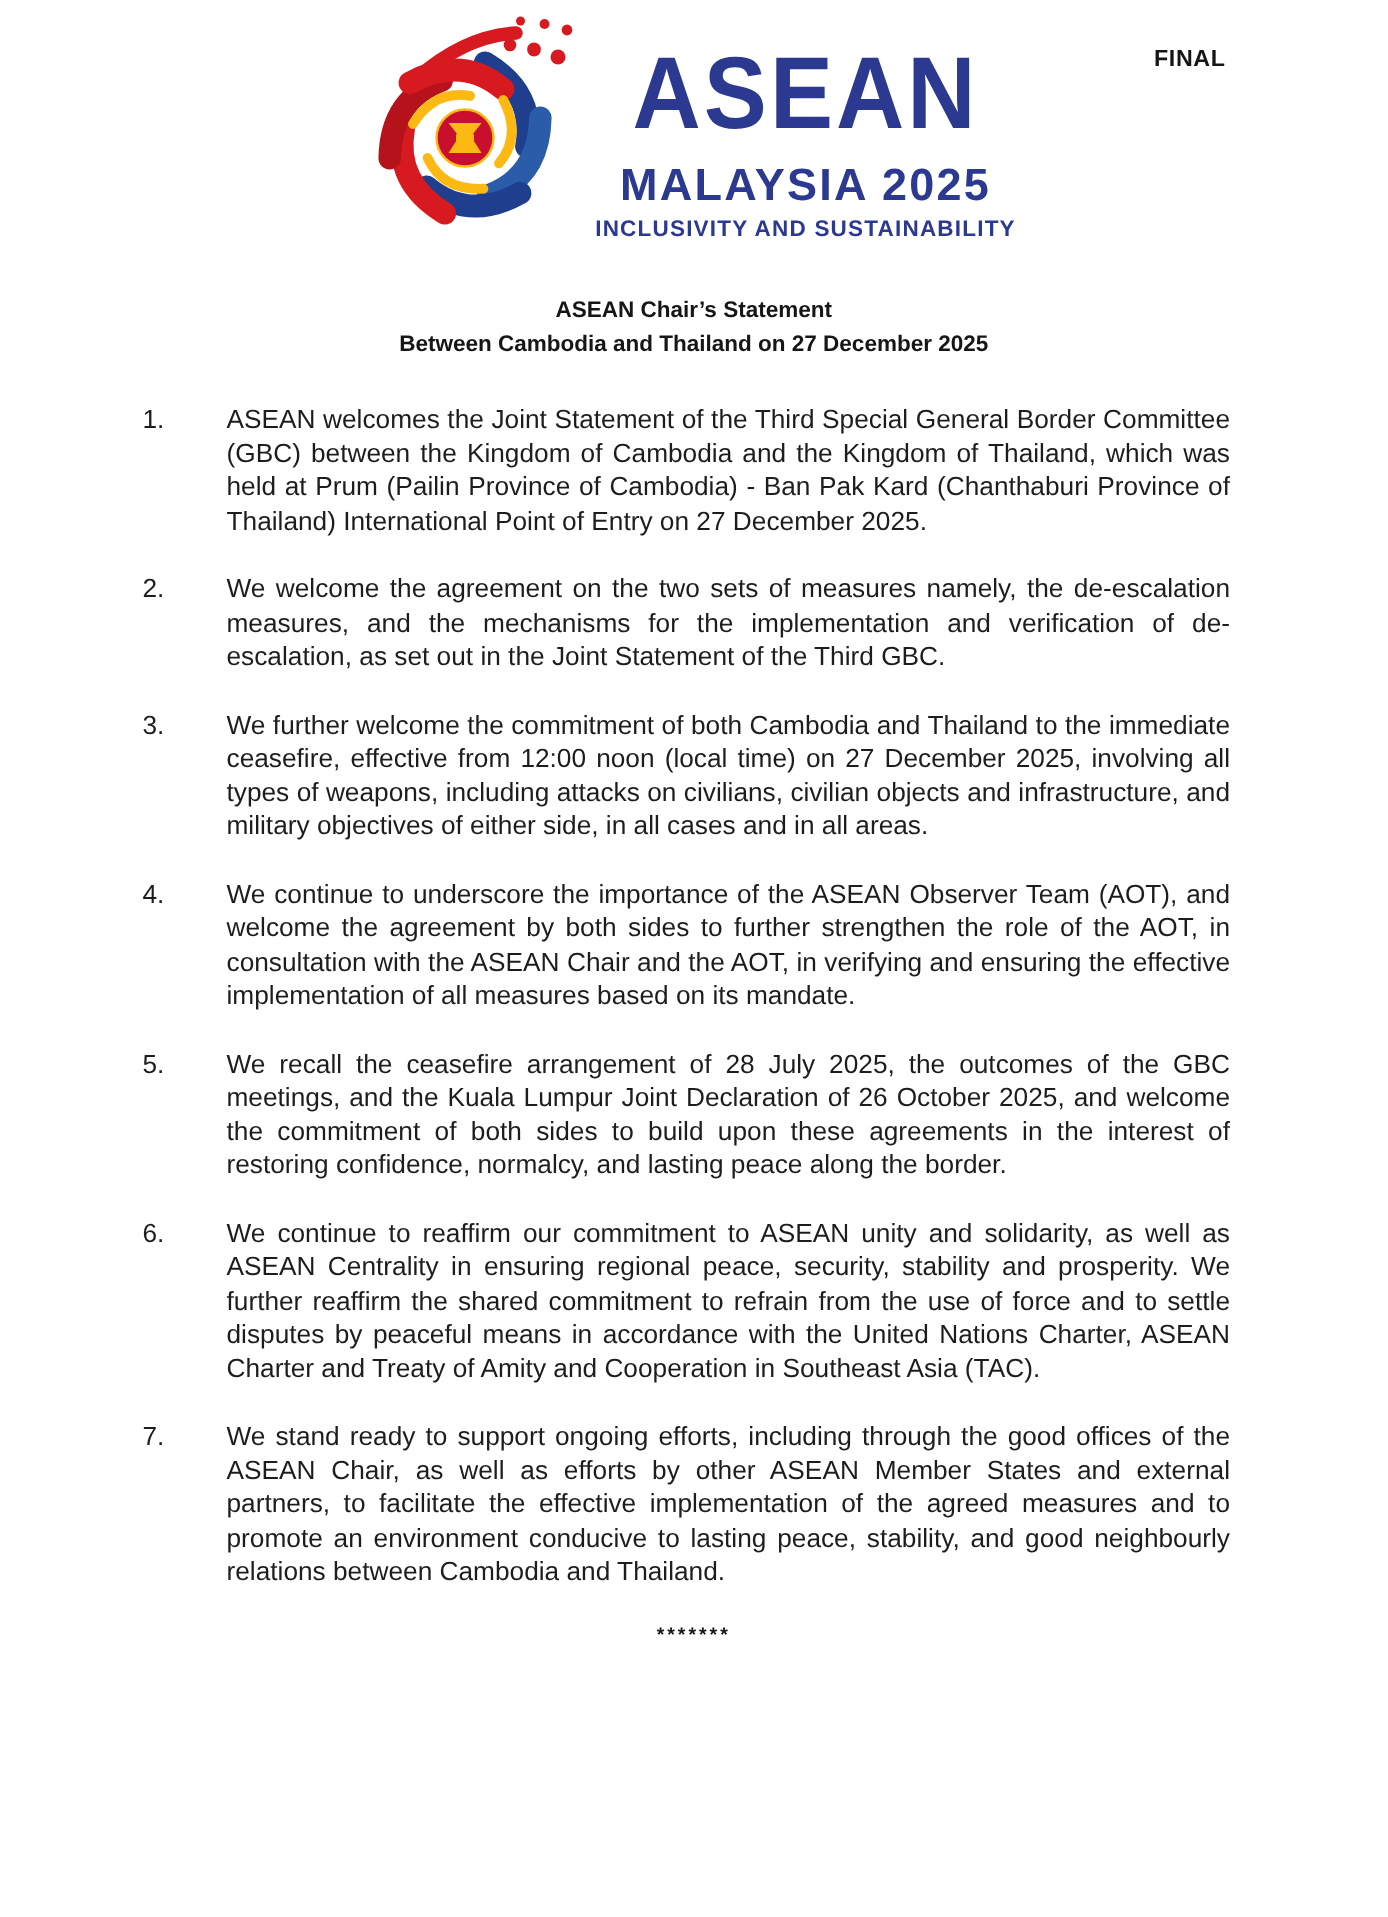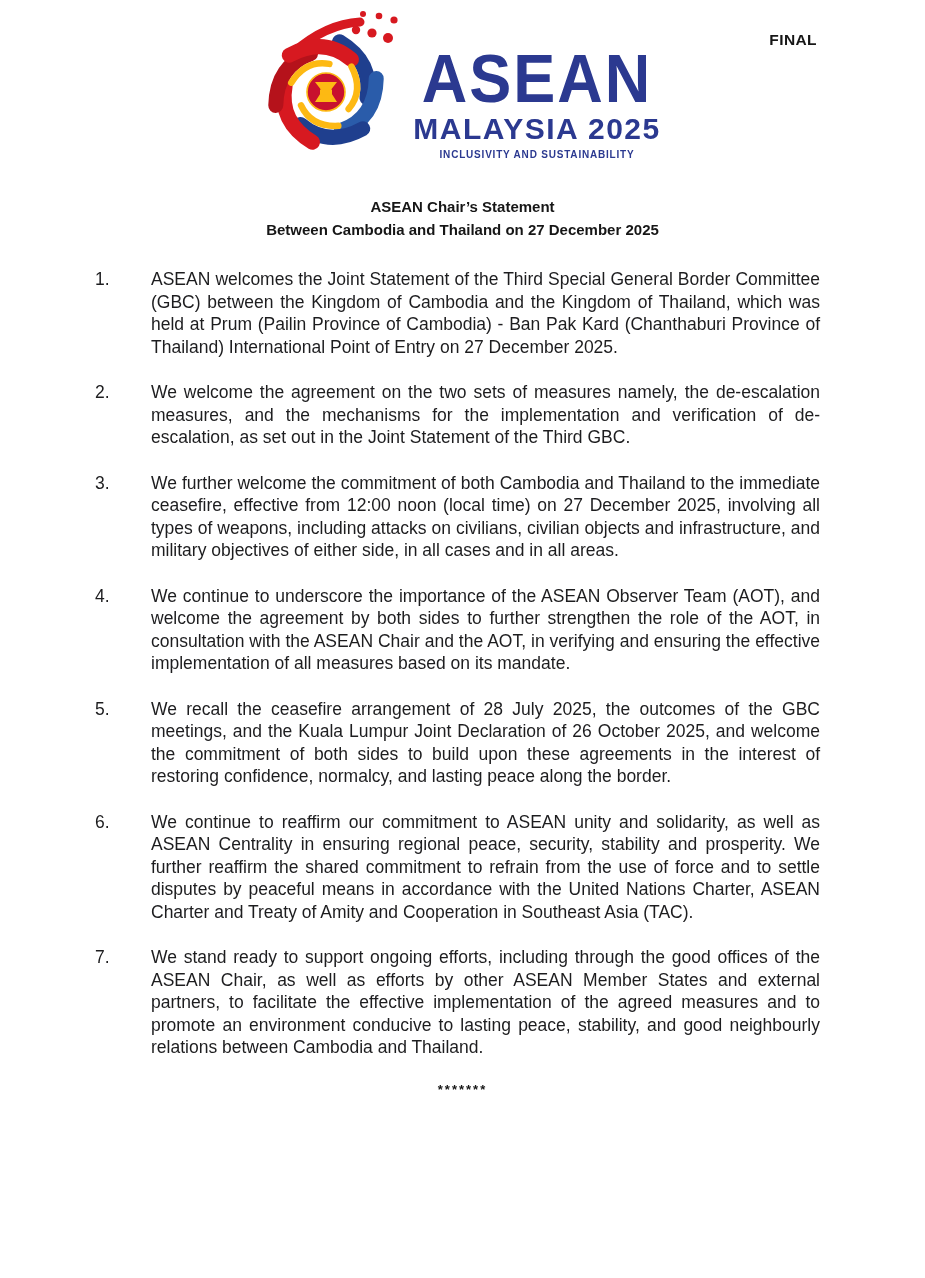--- a/index.html
+++ b/index.html
@@ -40,25 +40,25 @@
     font-size: 63px;
     font-weight: bold;
     line-height: 0.95;
     letter-spacing: 2px;
     transform: scaleY(1.08);
   }
   .logo-malaysia {
     font-size: 30px;
     font-weight: bold;
     letter-spacing: 1.5px;
-    margin-top: 5px;
+    margin-top: 15px;
     line-height: 1;
   }
   .logo-tagline {
-    font-size: 10px;
+    font-size: 15px;
     font-weight: bold;
     letter-spacing: 0.8px;
     margin-top: 6px;
     line-height: 1;
   }
   .doc-title {
     margin-top: 36px;
     text-align: center;
     font-weight: bold;
     font-size: 15px;

